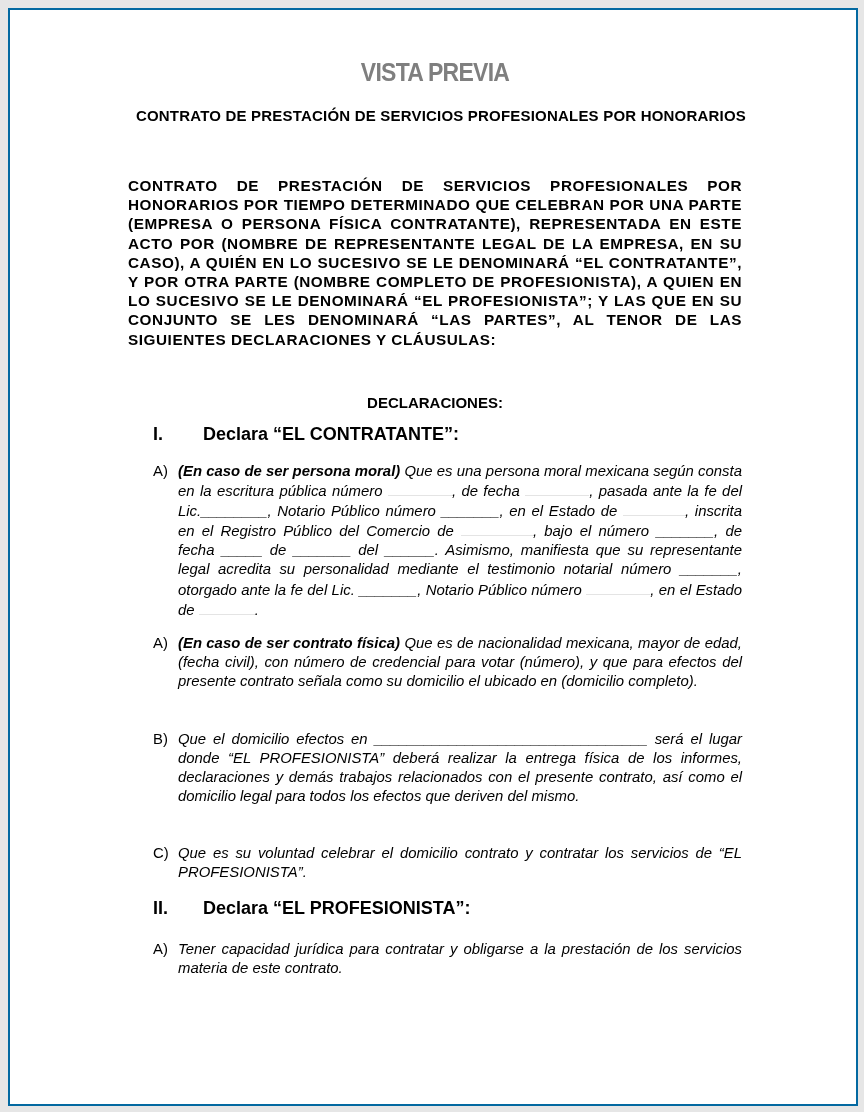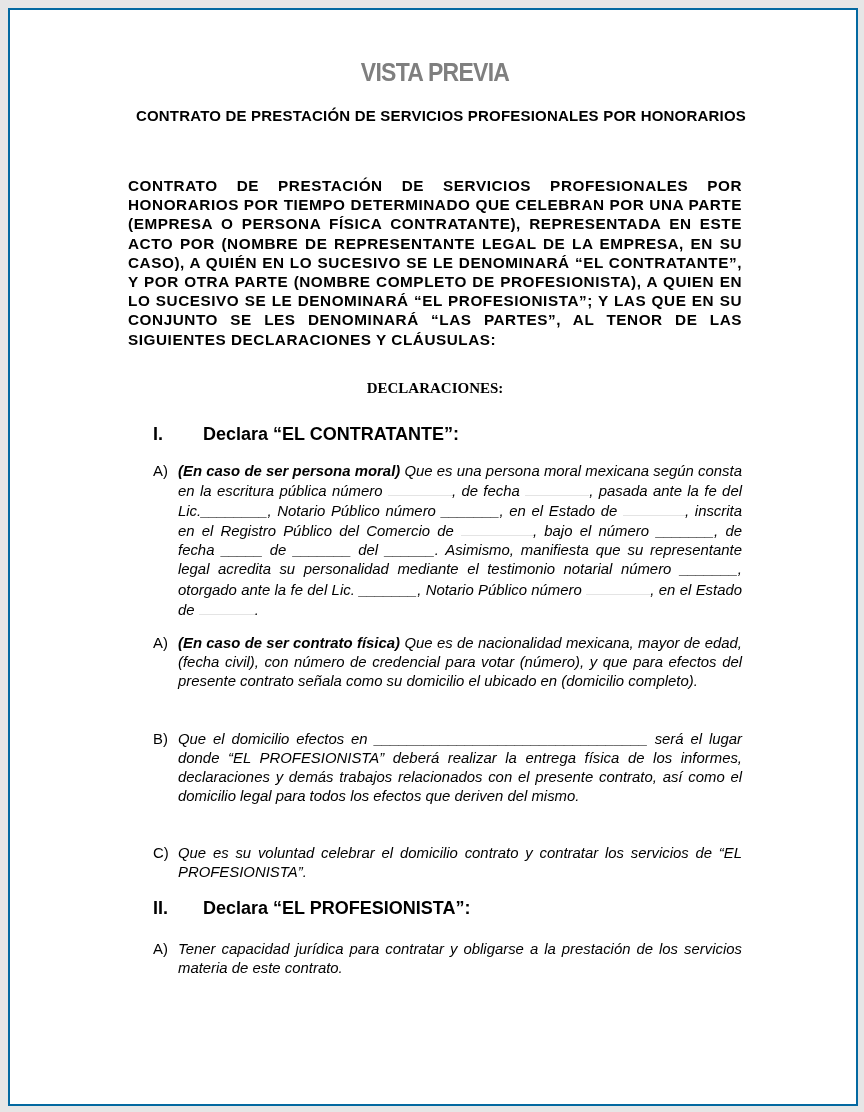--- a/index.html
+++ b/index.html
@@ -88,21 +88,21 @@
 
 <div class="page">
   <div class="content">
 
     <div class="watermark">VISTA PREVIA</div>
 
     <div class="title">CONTRATO DE PRESTACIÓN DE SERVICIOS PROFESIONALES POR HONORARIOS</div>
 
     <div class="preamble">CONTRATO DE PRESTACIÓN DE SERVICIOS PROFESIONALES POR HONORARIOS POR TIEMPO DETERMINADO QUE CELEBRAN POR UNA PARTE (EMPRESA O PERSONA FÍSICA CONTRATANTE), REPRESENTADA EN ESTE ACTO POR (NOMBRE DE REPRESENTANTE LEGAL DE LA EMPRESA, EN SU CASO), A QUIÉN EN LO SUCESIVO SE LE DENOMINARÁ “EL CONTRATANTE”, Y POR OTRA PARTE (NOMBRE COMPLETO DE PROFESIONISTA), A QUIEN EN LO SUCESIVO SE LE DENOMINARÁ “EL PROFESIONISTA”; Y LAS QUE EN SU CONJUNTO SE LES DENOMINARÁ “LAS PARTES”, AL TENOR DE LAS SIGUIENTES DECLARACIONES Y CLÁUSULAS:</div>
 
-    <div class="section-heading" style="top:370px;font-family:Liberation Serif, serif;">DECLARACIONES:</div>
+    <div class="section-heading" style="top:384px;">DECLARACIONES:</div>
 
     <div class="roman" style="top:414px;">
       <span class="num">I.</span><span>Declara “EL CONTRATANTE”:</span>
     </div>
 
     <div class="item" style="top:452px;">
       <span class="marker">A)</span>
       <div class="body"><b>(En caso de ser persona moral)</b><span> Que es una persona moral mexicana según consta en la escritura pública número </span><span class="blank" style="width:64px"></span><span>, de fecha </span><span class="blank" style="width:64px"></span><span>, pasada ante la fe del Lic.</span><span class="uline">________</span><span>, Notario Público número </span><span class="uline">_______</span><span>, en el Estado de </span><span class="blank" style="width:62px"></span><span>, inscrita en el Registro Público del Comercio de </span><span class="blank" style="width:72px"></span><span>, bajo el número </span><span class="uline">_______</span><span>, de fecha </span><span class="uline">_____</span><span> de </span><span class="uline">_______</span><span> del </span><span class="uline">______</span><span>. Asimismo, manifiesta que su representante legal acredita su personalidad mediante el testimonio notarial número </span><span class="uline">_______</span><span>, otorgado ante la fe del Lic. </span><span class="uline">_______</span><span>, Notario Público número </span><span class="blank" style="width:64px"></span><span>, en el Estado de </span><span class="blank" style="width:56px"></span><span>.</span></div>
     </div>
 

